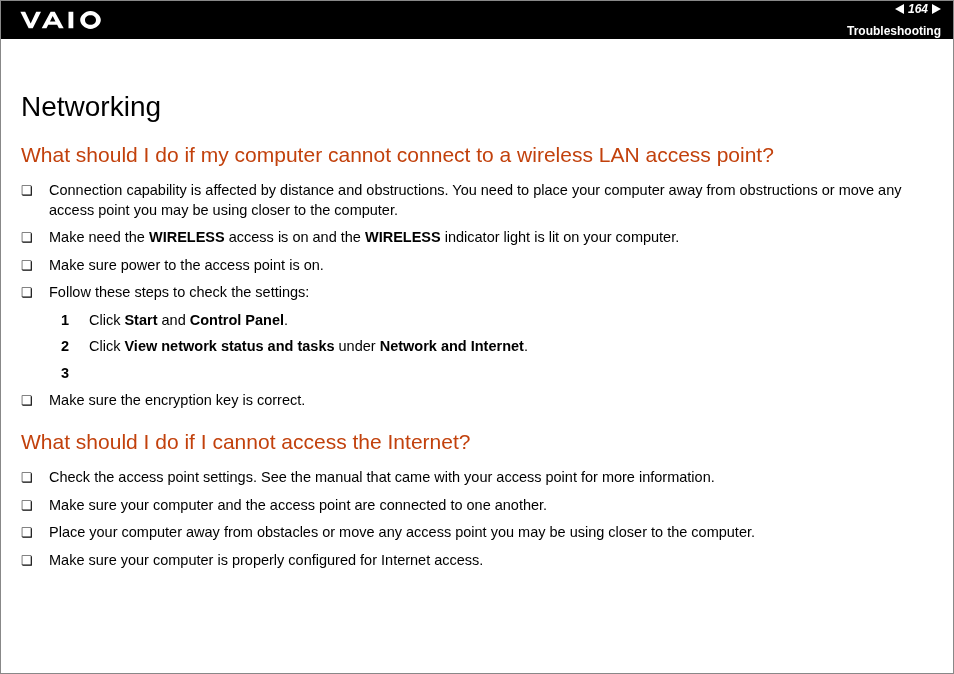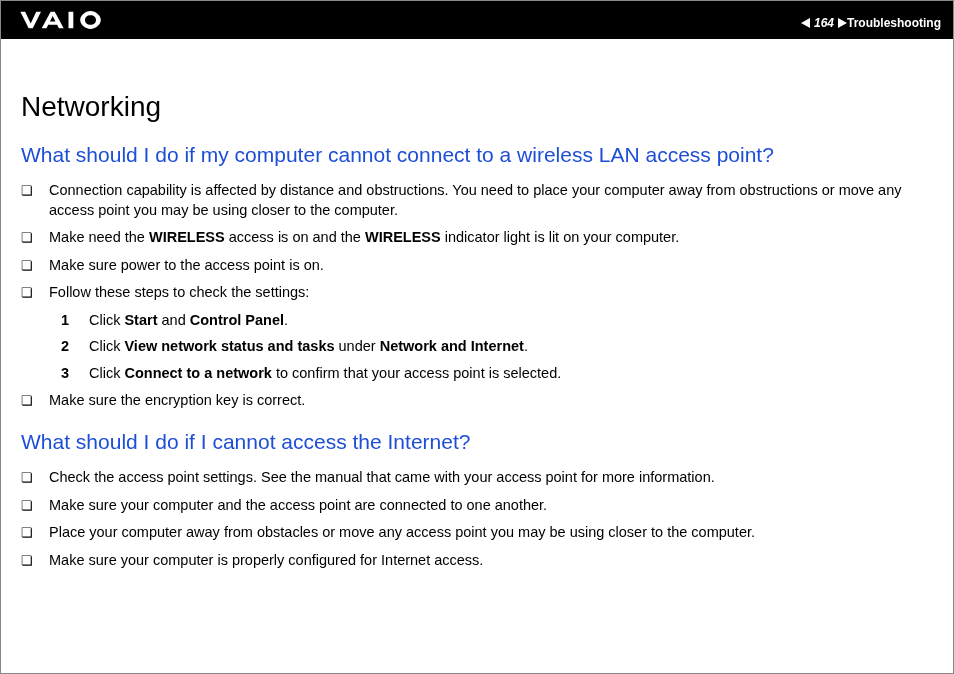--- a/index.html
+++ b/index.html
@@ -1,29 +1,29 @@
 <!DOCTYPE html>
 <html><head>
 <meta charset="utf-8">
 <style>
   * { box-sizing: border-box; margin: 0; padding: 0; }
   html, body { width: 954px; height: 674px; font-family: Arial, Helvetica, sans-serif; background: #fff; color: #000; }
   .page { width: 954px; height: 674px; border: 1px solid #888; position: relative; }
   .header-bar { background: #000; height: 38px; display: flex; align-items: center; justify-content: space-between; padding: 0 12px 0 18px; }
   .logo { display: flex; align-items: center; gap: 0; }
   .logo svg { height: 22px; }
-  .top-right { display: flex; flex-direction: row; align-items: flex-end; color: #fff; font-size: 11px; line-height: 1.2; }
+  .top-right { display: flex; flex-direction: column; align-items: flex-end; color: #fff; font-size: 11px; line-height: 1.2; }
   .pagenum-wrap { display: flex; align-items: center; gap: 4px; font-style: italic; font-weight: bold; font-size: 12px; }
   .tri { width: 0; height: 0; border-top: 5px solid transparent; border-bottom: 5px solid transparent; }
   .tri-left { border-right: 9px solid #fff; }
   .tri-right { border-left: 9px solid #fff; }
   .section-label { font-weight: bold; font-size: 12px; margin-top: 7px; }
   .content { padding: 52px 38px 20px 20px; }
   h1.section-title { font-size: 28px; font-weight: normal; margin-bottom: 18px; }
-  h2.question { font-size: 21px; font-weight: normal; color: #1d4ed8; margin-bottom: 14px; margin-top: 20px; }
+  h2.question { font-size: 21px; font-weight: normal; color: #c2410c; margin-bottom: 14px; margin-top: 20px; }
   ul.bullets { list-style: none; padding: 0; }
   ul.bullets > li { display: flex; align-items: flex-start; font-size: 14.5px; line-height: 1.35; margin-bottom: 8px; }
   .bullet-mark { flex: 0 0 28px; font-size: 13px; padding-top: 1px; }
   .bullet-text { flex: 1; }
   ol.steps { list-style: none; padding: 0 0 0 40px; margin: 4px 0 6px 0; }
   ol.steps > li { display: flex; align-items: flex-start; font-size: 14.5px; line-height: 1.35; margin-bottom: 7px; }
   .step-num { flex: 0 0 28px; font-weight: bold; }
   b { font-weight: bold; }
 </style>
 </head>
@@ -84,23 +84,20 @@
         </span>
       </li>
       <li>
         <span class="step-num">2</span>
         <span>
           <span>Click </span><b>View network status and tasks</b><span> under </span><b>Network and Internet</b><span>.</span>
         </span>
       </li>
       <li>
         <span class="step-num">3</span>
-        <span>
-          <span>Click </span><b>Connect to a network</b><span> to confirm that your access point is selected.</span>
-        </span>
       </li>
     </ol>
 
     <ul class="bullets">
       <li>
         <span class="bullet-mark">❏</span>
         <span class="bullet-text">Make sure the encryption key is correct.</span>
       </li>
     </ul>
 

